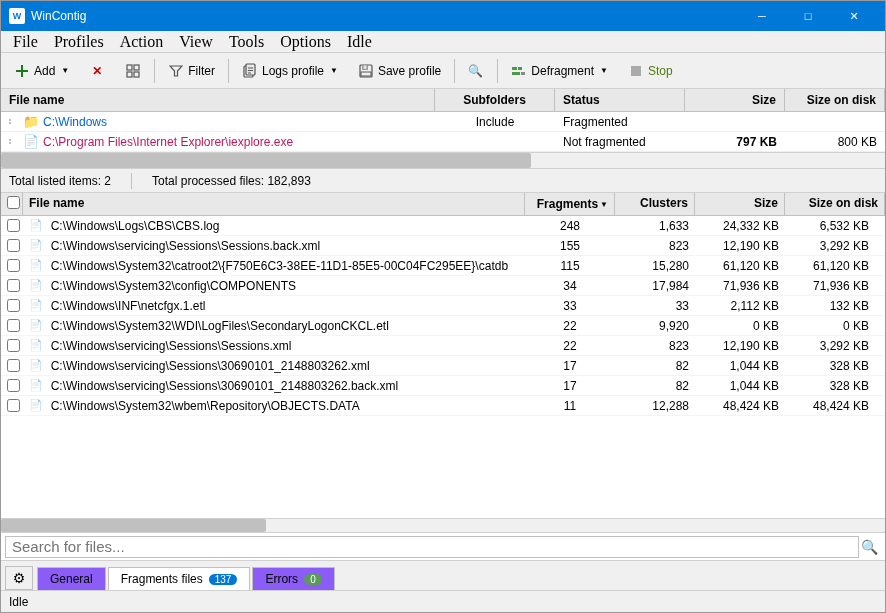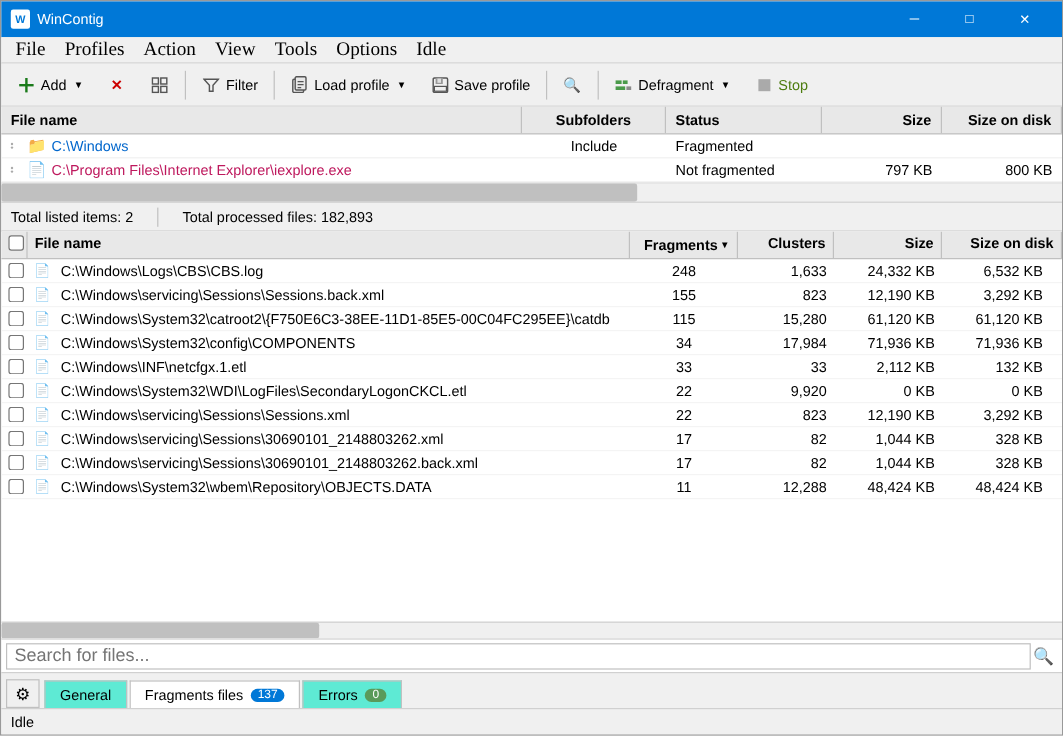--- a/index.html
+++ b/index.html
@@ -31,21 +31,21 @@
     .upper-header-cell.filename { flex: 1; }
     .upper-header-cell.subfolders { width: 120px; text-align: center; }
     .upper-header-cell.status { width: 130px; }
     .upper-header-cell.size { width: 100px; text-align: right; }
     .upper-header-cell.sizeondisk { width: 100px; text-align: right; }
     .upper-row { display: flex; align-items: center; height: 20px; border-bottom: 1px solid #f0f0f0; }
     .upper-row-cell { padding: 2px 8px; font-size: 12px; }
     .upper-row-cell.filename { flex: 1; display: flex; align-items: center; gap: 4px; }
     .upper-row-cell.subfolders { width: 120px; text-align: center; }
     .upper-row-cell.status { width: 130px; }
-    .upper-row-cell.size { width: 100px; text-align: right; }
+    .upper-row-cell.size { width: 100px; text-align: right; font-weight: bold; }
     .upper-row-cell.sizeondisk { width: 100px; text-align: right; }
     .folder-icon { color: #ffb800; font-size: 13px; }
     .row-icon { width: 16px; height: 16px; display: flex; align-items: center; justify-content: center; flex-shrink: 0; }
     .drag-handle { width: 8px; display: flex; flex-direction: column; gap: 1px; margin-right: 2px; }
     .drag-handle span { display: block; width: 2px; height: 2px; background: #aaa; border-radius: 50%; }
 
     
     .upper-scroll { height: 16px; background: #f0f0f0; border-bottom: 1px solid #d0d0d0; position: relative; }
     .upper-scroll-inner { width: 60%; height: 100%; background: #c0c0c0; border-radius: 2px; }
 
@@ -77,21 +77,21 @@
     .lower-scroll { height: 14px; background: #f0f0f0; border-top: 1px solid #d0d0d0; flex-shrink: 0; }
     .lower-scroll-inner { width: 30%; height: 100%; background: #c0c0c0; border-radius: 2px; }
 
     
     .search-bar { height: 28px; background: white; border-top: 1px solid #d0d0d0; display: flex; align-items: center; padding: 0 4px; flex-shrink: 0; }
     .search-input { flex: 1; border: 1px solid #c0c0c0; height: 22px; padding: 0 6px; font-size: 15px; outline: none; }
     .search-icon { width: 22px; height: 22px; display: flex; align-items: center; justify-content: center; font-size: 14px; color: #666; }
 
     
     .bottom-tabs { height: 30px; background: #f0f0f0; border-top: 1px solid #d0d0d0; display: flex; align-items: flex-end; padding: 0 4px; flex-shrink: 0; }
-    .tab { padding: 4px 12px; font-size: 12px; cursor: pointer; border: 1px solid #c0c0c0; background: #5eead4; margin-right: 2px; border-bottom: none; display: flex; align-items: center; gap: 6px; }
+    .tab { padding: 4px 12px; font-size: 12px; cursor: pointer; border: 1px solid #c0c0c0; background: #8b5cf6; margin-right: 2px; border-bottom: none; display: flex; align-items: center; gap: 6px; }
     .tab.active { background: white; border-bottom: 1px solid white; margin-bottom: -1px; }
     .tab-badge { background: #0078d7; color: white; border-radius: 8px; padding: 0 6px; font-size: 10px; min-width: 18px; text-align: center; }
     .tab-badge.green { background: #5a9a5a; }
     .settings-btn { width: 28px; height: 24px; display: flex; align-items: center; justify-content: center; border: 1px solid #c0c0c0; background: #f0f0f0; cursor: pointer; margin-right: 4px; font-size: 14px; }
 
     
     .status-bottom { height: 22px; background: #f0f0f0; border-top: 1px solid #d0d0d0; display: flex; align-items: center; padding: 0 8px; font-size: 12px; flex-shrink: 0; }
 
     input[type="checkbox"] { width: 13px; height: 13px; cursor: pointer; }
 
@@ -164,21 +164,21 @@
   <div class="toolbar-btn">
     <div class="toolbar-btn-icon">
       <svg width="16" height="16" viewBox="0 0 16 16">
           <rect x="2" y="3" width="9" height="11" rx="1" fill="none" stroke="#555" stroke-width="1.2"></rect>
           <rect x="4" y="1" width="9" height="11" rx="1" fill="#e8e8e8" stroke="#555" stroke-width="1.2"></rect>
           <line x1="6" y1="5" x2="11" y2="5" stroke="#555" stroke-width="1"></line>
           <line x1="6" y1="7.5" x2="11" y2="7.5" stroke="#555" stroke-width="1"></line>
           <line x1="6" y1="10" x2="9" y2="10" stroke="#555" stroke-width="1"></line>
         </svg>
     </div>
-    <span>Load profile</span>
+    <span>Logs profile</span>
     <span class="toolbar-btn-arrow">▼</span>
   </div>
 
   <div class="toolbar-btn">
     <div class="toolbar-btn-icon">
       <svg width="16" height="16" viewBox="0 0 16 16">
           <rect x="2" y="2" width="12" height="12" rx="1" fill="none" stroke="#555" stroke-width="1.2"></rect>
           <rect x="4" y="2" width="6" height="5" fill="#999"></rect>
           <rect x="5.5" y="2.5" width="3" height="3.5" fill="#e0e0e0"></rect>
           <rect x="3" y="9" width="10" height="4" fill="none" stroke="#555" stroke-width="1"></rect>

